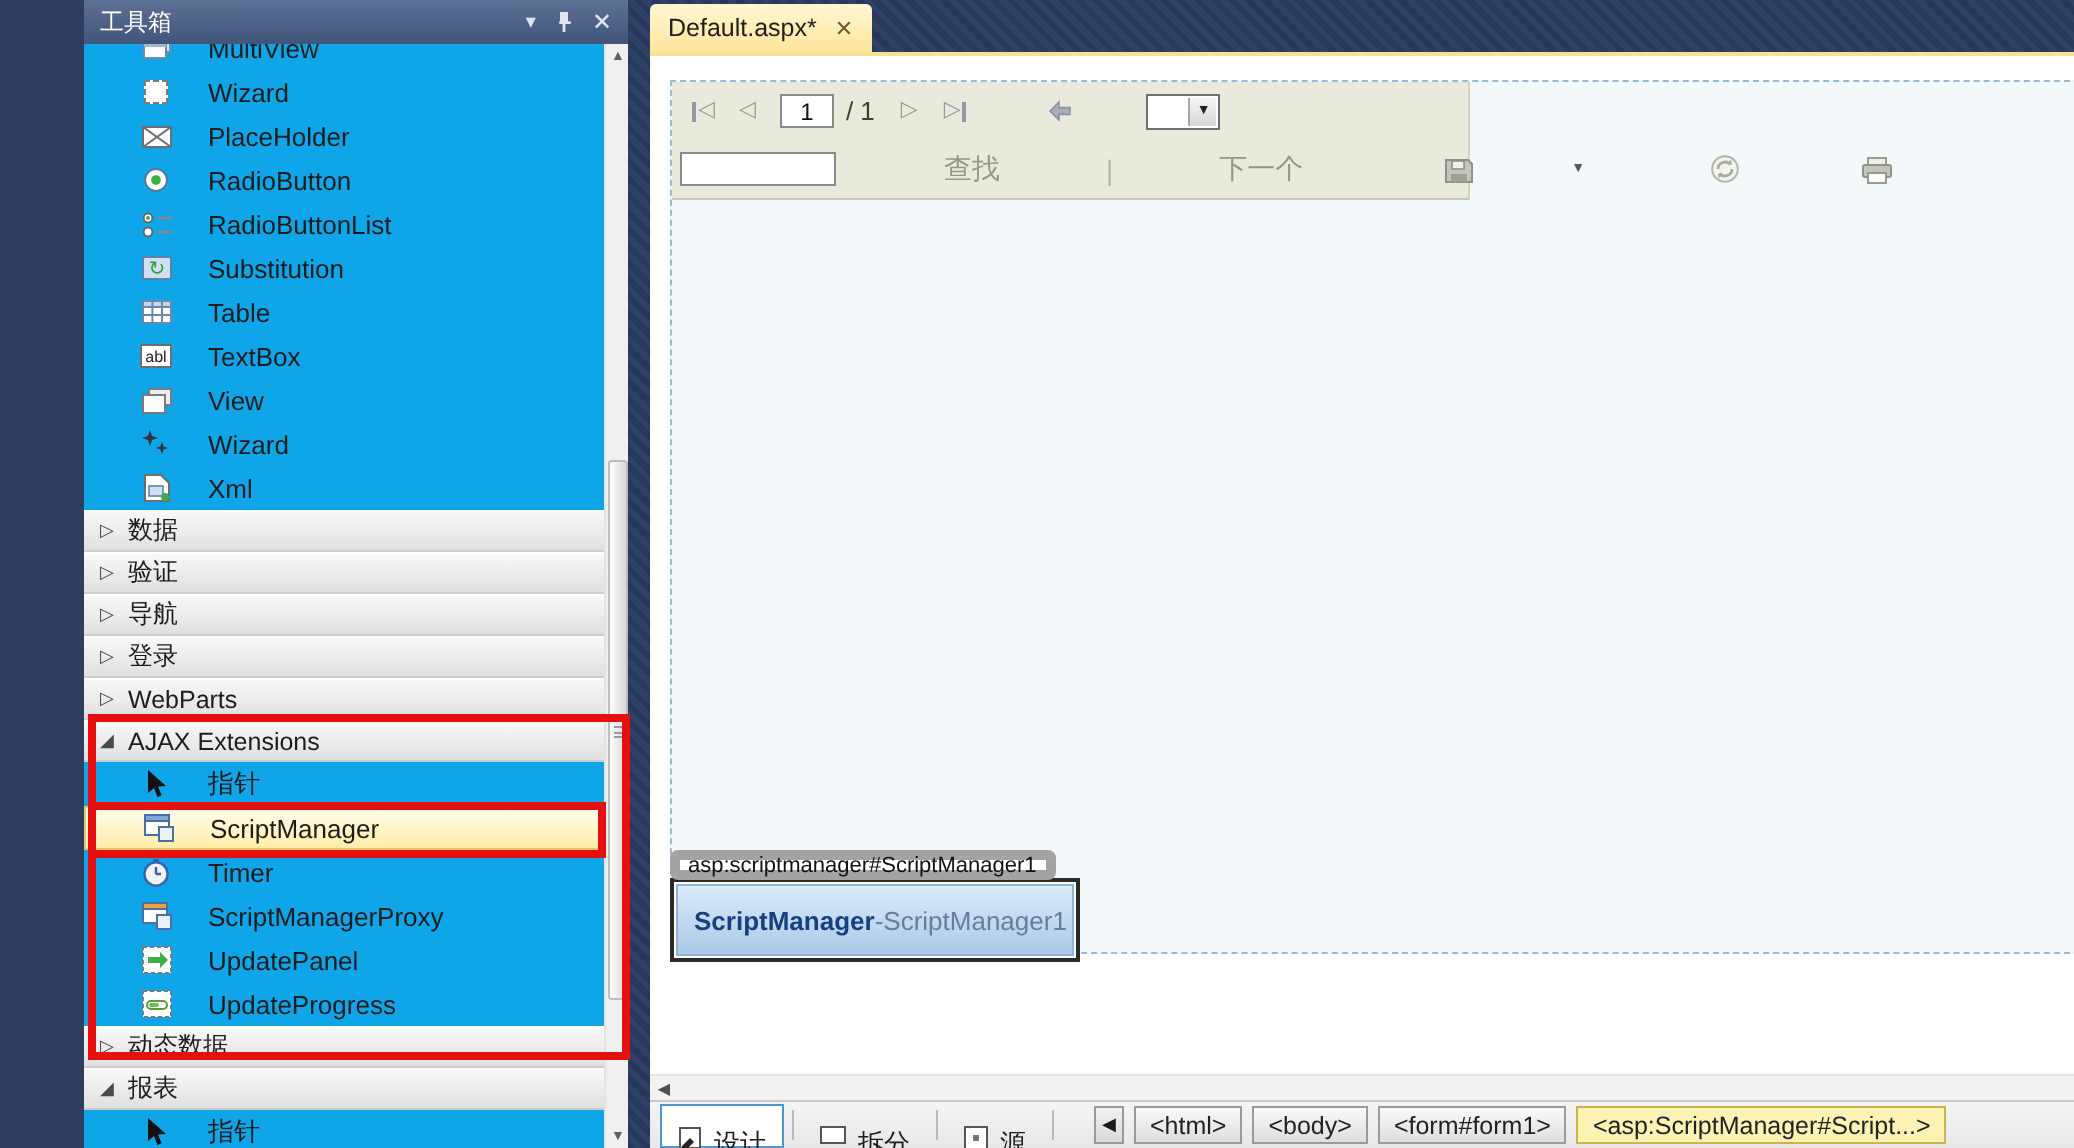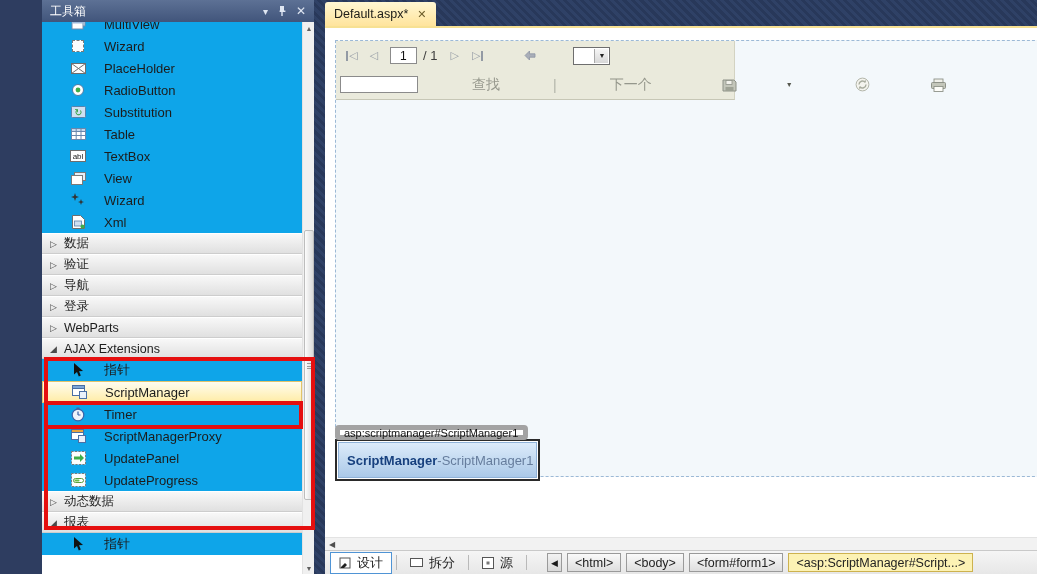--- a/index.html
+++ b/index.html
@@ -90,21 +90,21 @@
   .h-scroll .ar { position:absolute; top:0; height:13px; width:14px; display:flex; align-items:center; justify-content:center;
                   font-size:8px; color:#4f4f4f; }
   .v-scroll { position:absolute; right:0; top:0; width:15px; height:522px; background:#f2f2f2; border-left:1px solid #e3e3e3; }
   .v-scroll .ar { position:absolute; left:0; width:15px; height:14px; display:flex; align-items:center; justify-content:center;
                   font-size:8px; color:#4f4f4f; }
 
   
   .bottombar { position:absolute; left:283px; top:550px; width:754px; height:24px;
                background:linear-gradient(#f5f5f5,#e7e7e7); border-top:1px solid #c9c9c9;
                display:flex; align-items:center; padding-left:5px; }
-  .viewbtn { height:20px; display:flex; align-items:center; gap:6px; padding:10px 8px; font-size:13px; color:#1c1c1c;
+  .viewbtn { height:20px; display:flex; align-items:flex-start; gap:6px; padding:10px 8px; font-size:13px; color:#1c1c1c;
              border:1px solid transparent; white-space:nowrap;font-family:Liberation Mono, monospace; }
   .viewbtn.sel { background:#fff; border:1px solid #4f94d5; }
   .vsep { width:1px; height:15px; background:#b9b9b9; margin:0 4px; }
   .navarrow { width:15px; height:19px; margin-left:16px; background:linear-gradient(#f2f2f2,#d9d9d9);
               border:1px solid #9a9a9a; display:flex; align-items:center; justify-content:center;
               font-size:9px; color:#1a1a1a; }
   .crumb { height:19px; padding:0 7px; margin-left:5px; display:flex; align-items:center; font-size:12.5px; color:#222;
            background:linear-gradient(#fafafa,#dedede); border:1px solid #9a9a9a; white-space:nowrap; }
   .crumb.hl { background:#fcf2b4; border-color:#cdb24e; }
   .navarrow.right { position:absolute; right:4px; margin-left:0; }
@@ -157,20 +157,32 @@
             <span class="lbl">PlaceHolder</span>
           </div>
           <div class="tb-item">
             <span class="icn">
               <svg width="14" height="14">
                 <circle cx="7" cy="7" r="5.5" fill="#fff" stroke="#4e7ba6"></circle>
                 <circle cx="7" cy="7" r="2.4" fill="#3fae49"></circle>
               </svg>
             </span>
             <span class="lbl">RadioButton</span>
+          </div>
+          <div class="tb-item">
+            <span class="icn">
+              <svg width="15" height="13">
+                <circle cx="3" cy="3" r="2.2" fill="#fff" stroke="#666"></circle>
+                <circle cx="3" cy="3" r="1" fill="#3fae49"></circle>
+                <rect x="8" y="2.3" width="7" height="1.4" fill="#888"></rect>
+                <circle cx="3" cy="10" r="2.2" fill="#fff" stroke="#666"></circle>
+                <rect x="8" y="9.3" width="7" height="1.4" fill="#888"></rect>
+              </svg>
+            </span>
+            <span class="lbl">RadioButtonList</span>
           </div>
           <div class="tb-item">
             <span class="icn">
               <svg width="15" height="14">
                 <rect x="0.5" y="1.5" width="14" height="11" rx="1" fill="#cfe0f2" stroke="#5b82ad"></rect>
                 <text x="7.5" y="10.5" font-size="10" text-anchor="middle" fill="#2e9e3a" font-family="DejaVu Sans">↻</text>
               </svg>
             </span>
             <span class="lbl">Substitution</span>
           </div>

